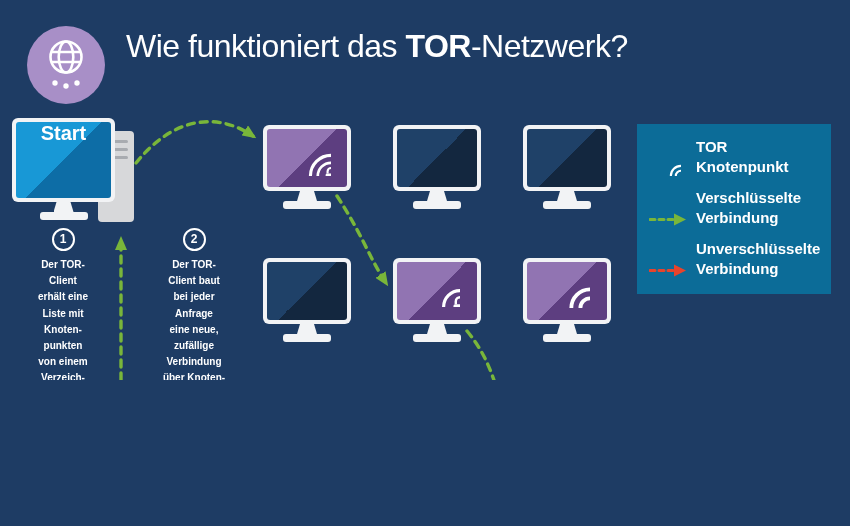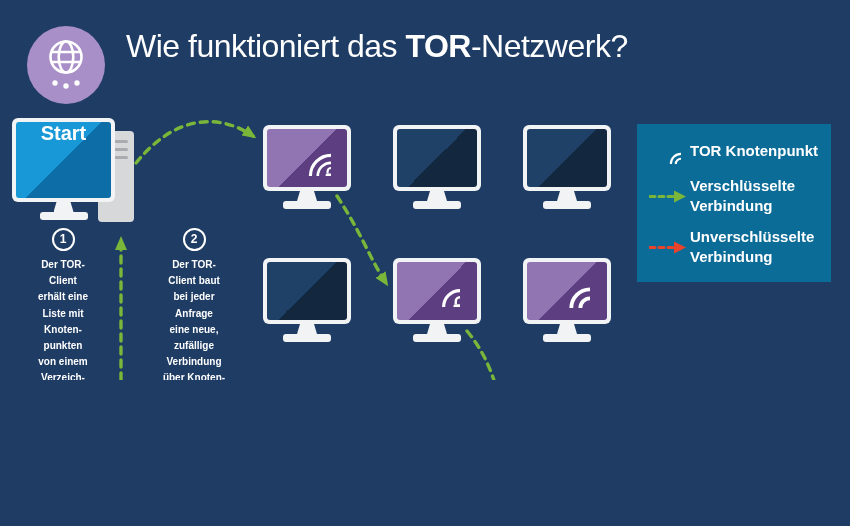--- a/index.html
+++ b/index.html
@@ -38,21 +38,21 @@
 
   
   .annotation{position:absolute;width:120px;text-align:center;z-index:2;}
   .ann-num{width:19px;height:19px;border:2px solid #fff;border-radius:50%;margin:0 auto 6px;
            font-size:12px;font-weight:700;line-height:19px;}
   .ann-text{font-size:10px;font-weight:700;line-height:1.62;white-space:pre-line;}
 
   
   .legend{position:absolute;left:637px;top:124px;width:194px;box-sizing:border-box;
           background:#0c6c98;padding:13px 12px 4px 12px;z-index:2;}
-  .legend-item{display:flex;gap:3px;align-items:center;margin-bottom:12px;}
+  .legend-item{display:flex;gap:9px;align-items:flex-end;margin-bottom:12px;}
   .legend-icon{flex:0 0 38px;display:flex;justify-content:center;padding-top:2px;}
   .legend-text{font-size:15px;font-weight:700;line-height:1.3;white-space:pre-line;}
 
   
   .overlay{position:absolute;inset:0;z-index:6;pointer-events:none;}
   .overlay .g{stroke:#79b63a;stroke-width:3.4;fill:none;stroke-dasharray:7 6;stroke-linecap:round;}
   .overlay .r{stroke:#e8432b;stroke-width:3.4;fill:none;stroke-dasharray:7 6;stroke-linecap:round;}
   .open-lock{position:absolute;left:651px;top:381px;z-index:7;}
 
   .watermark{position:absolute;left:732px;top:506px;width:118px;height:20px;background:#f7f3f4;z-index:8;}

